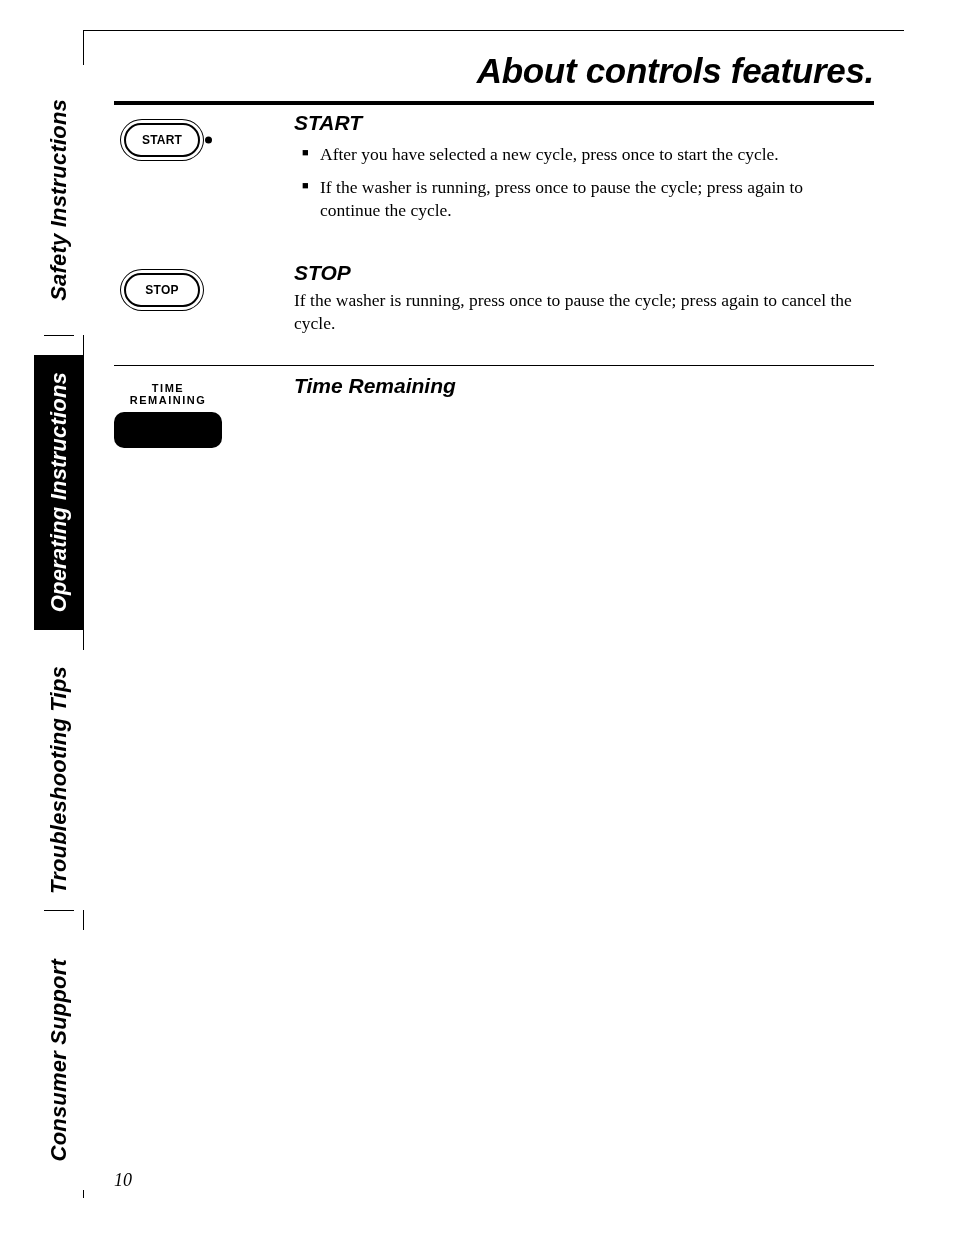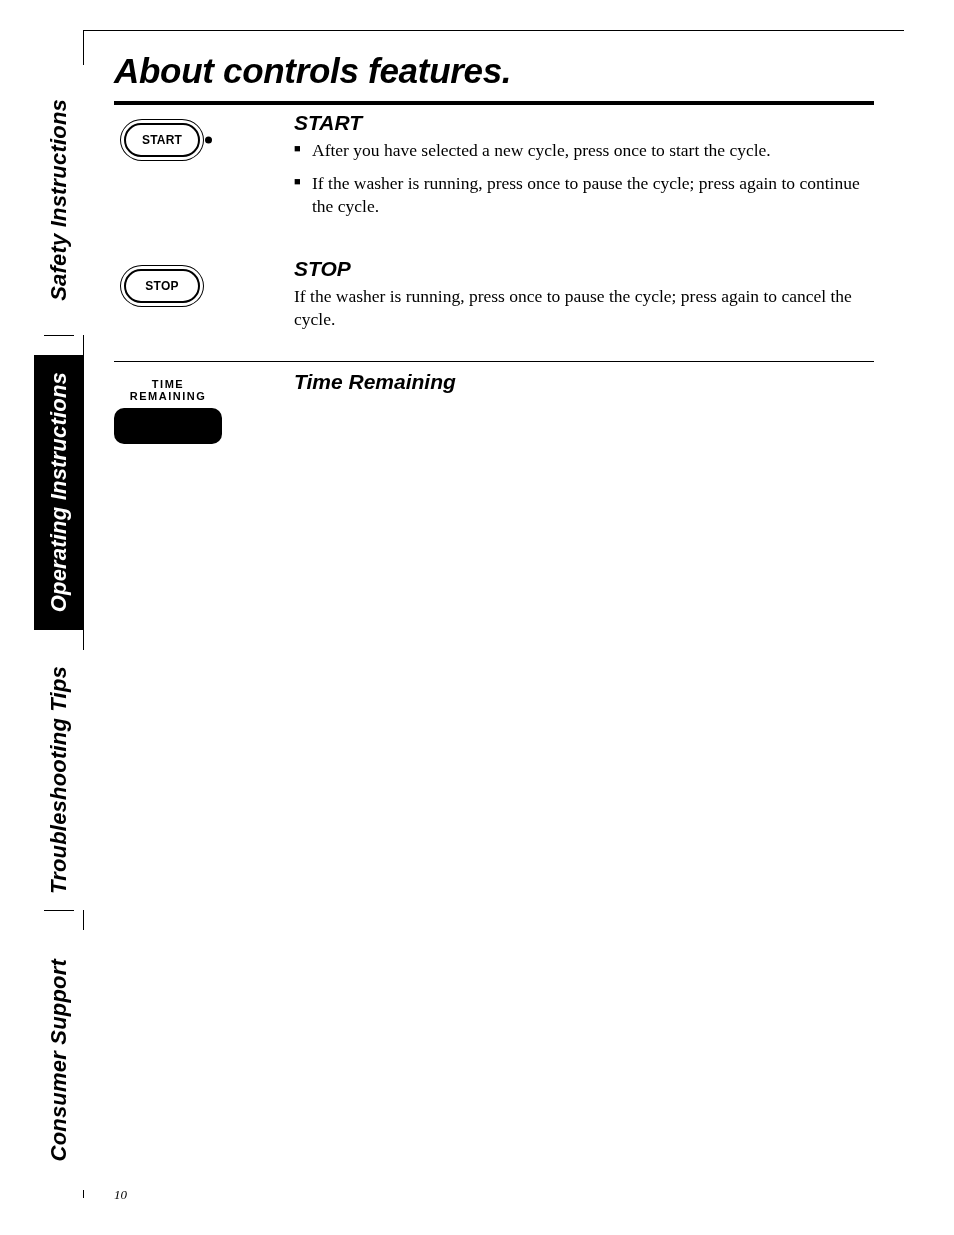--- a/index.html
+++ b/index.html
@@ -58,20 +58,21 @@
     border-top: 1px solid #000;
     padding: 20px 30px 0 30px;
   }
   .page-title {
     font-family: "Arial Narrow", Arial, sans-serif;
     font-weight: 700;
     font-style: italic;
     font-size: 35px;
     margin: 0 0 10px 0;
     letter-spacing: -0.3px;
+    text-align: right;
   }
   .thick-rule {
     border: none;
     border-top: 4px solid #000;
     margin: 0 0 6px 0;
   }
   .thin-rule {
     border: none;
     border-top: 1px solid #000;
     margin: 4px 0 8px 0;
@@ -92,21 +93,21 @@
   }
   .feature-heading {
     font-family: "Arial Narrow", Arial, sans-serif;
     font-weight: 700;
     font-style: italic;
     font-size: 21px;
     margin: 0 0 4px 0;
   }
   .bullet-list {
     list-style: none;
-    padding: 0; margin: 0;
+    padding: 0; margin: 8px;
   }
   .bullet-list li {
     position: relative;
     padding-left: 18px;
     margin-bottom: 10px;
     font-size: 17.5px;
     line-height: 1.30;
   }
   .bullet-list li::before {
     content: "■";
@@ -173,24 +174,24 @@
     width: 108px;
   }
   .tr-display {
     width: 108px; height: 36px;
     background: #000;
     border-radius: 10px;
   }
 
   .page-number {
     position: absolute;
-    left: 114px; bottom: 32px;
+    left: 114px; bottom: 44px;
     font-family: Georgia, serif;
     font-style: italic;
-    font-size: 13px;
+    font-size: 18px;
   }
 </style>
 </head>
 <body>
 
 <div class="page">
 
   <div class="sidebar">
     <div class="sidebar-tab tab-white" style="top:35px;height:270px">
       <span>Safety Instructions</span>

